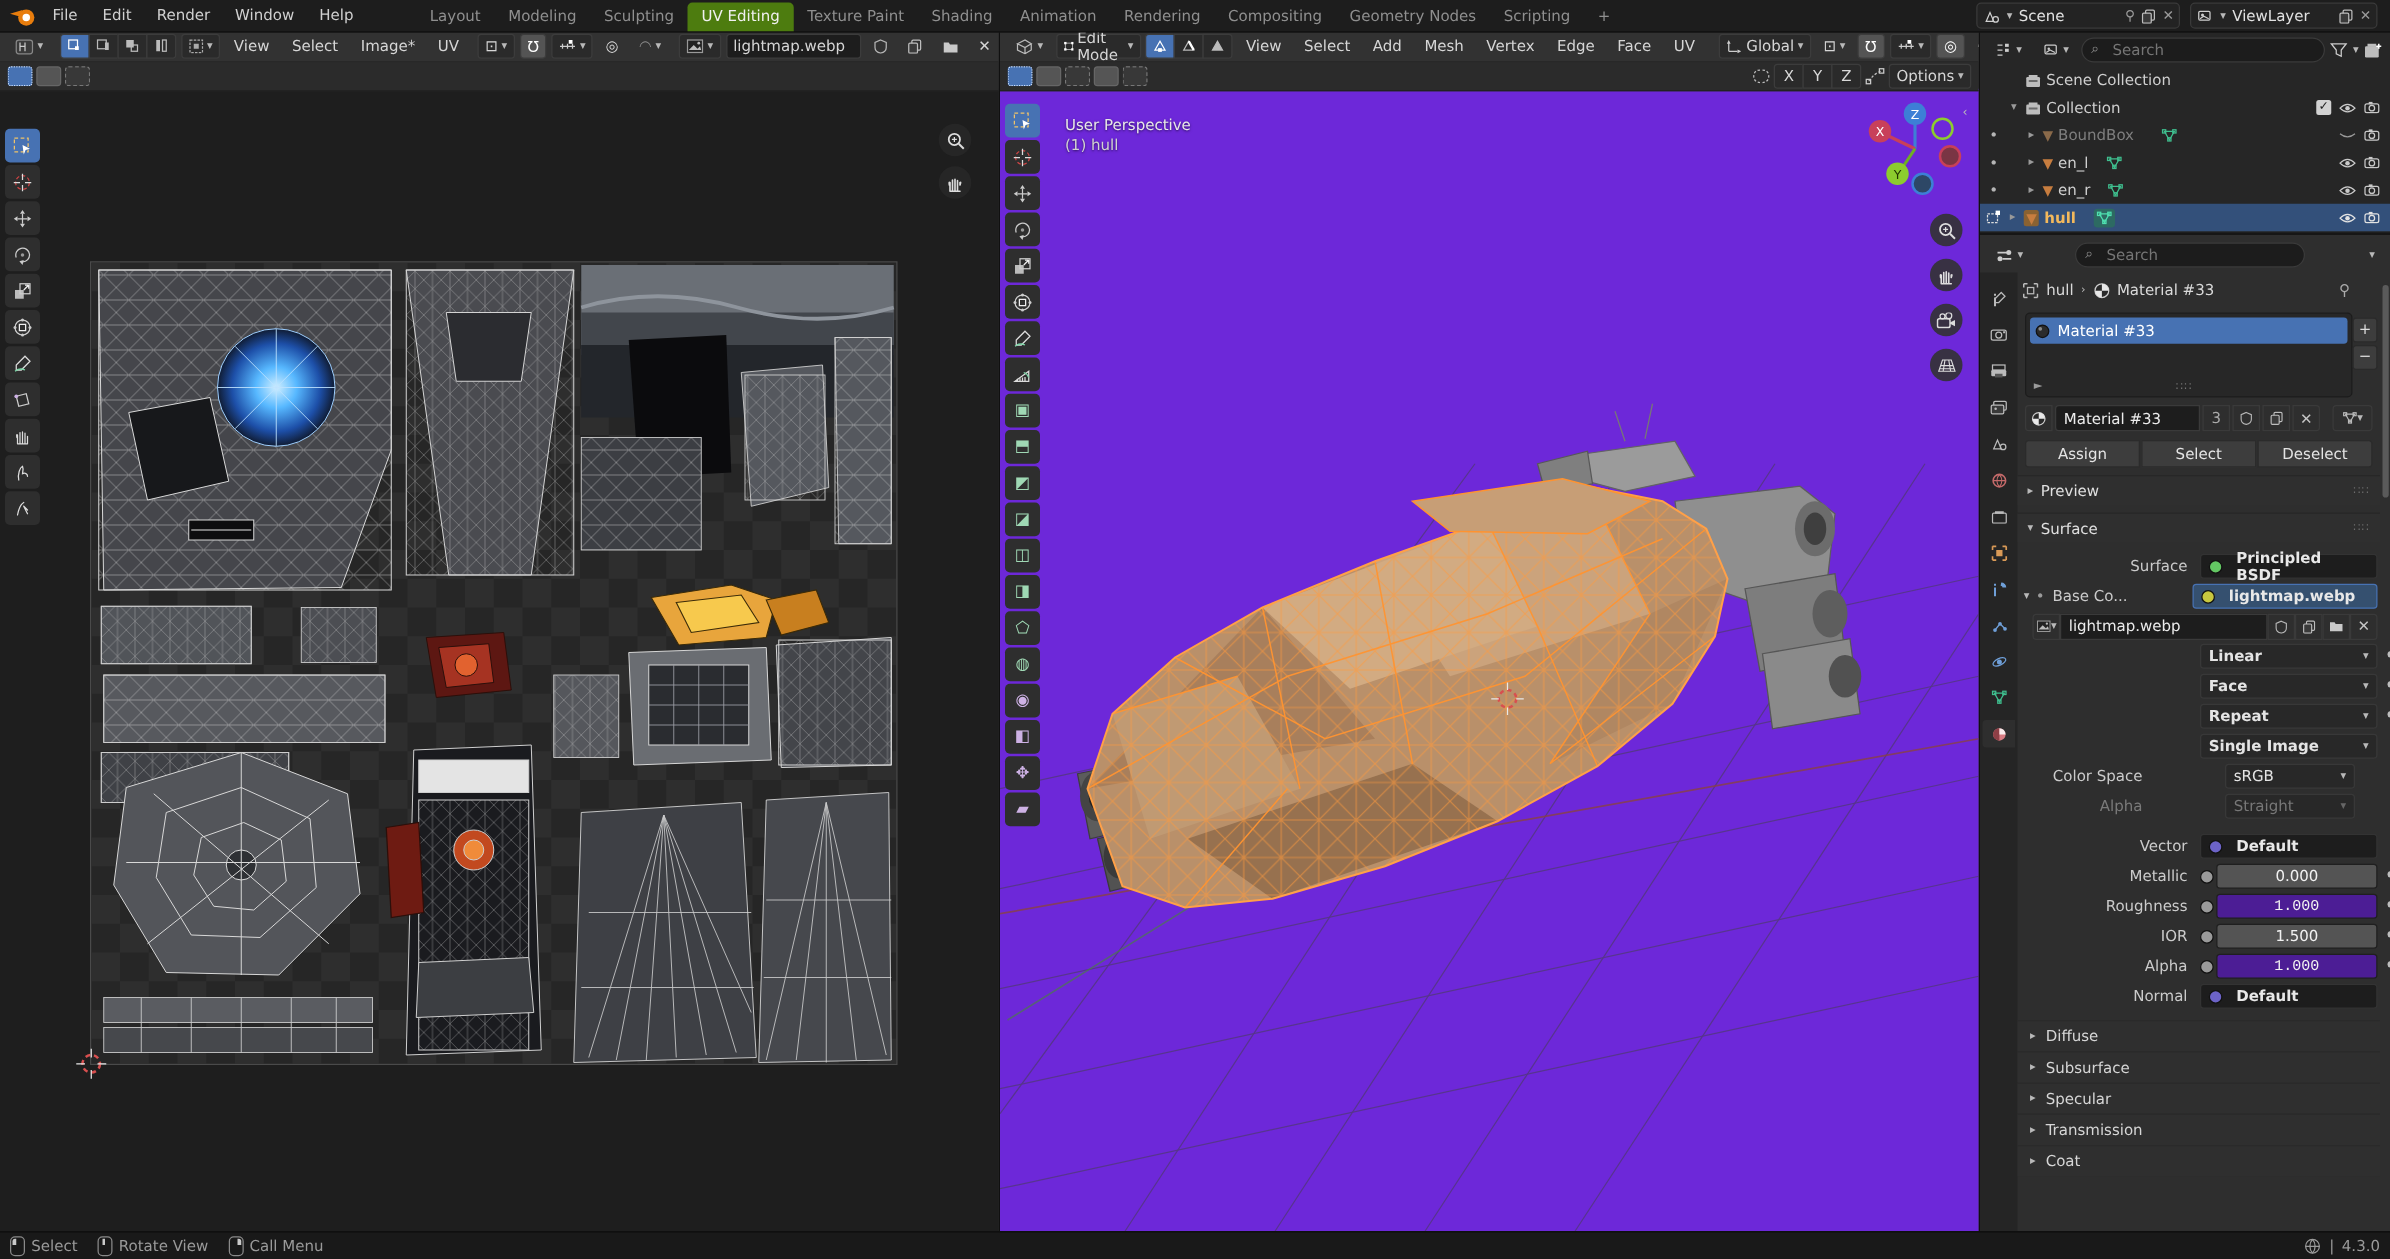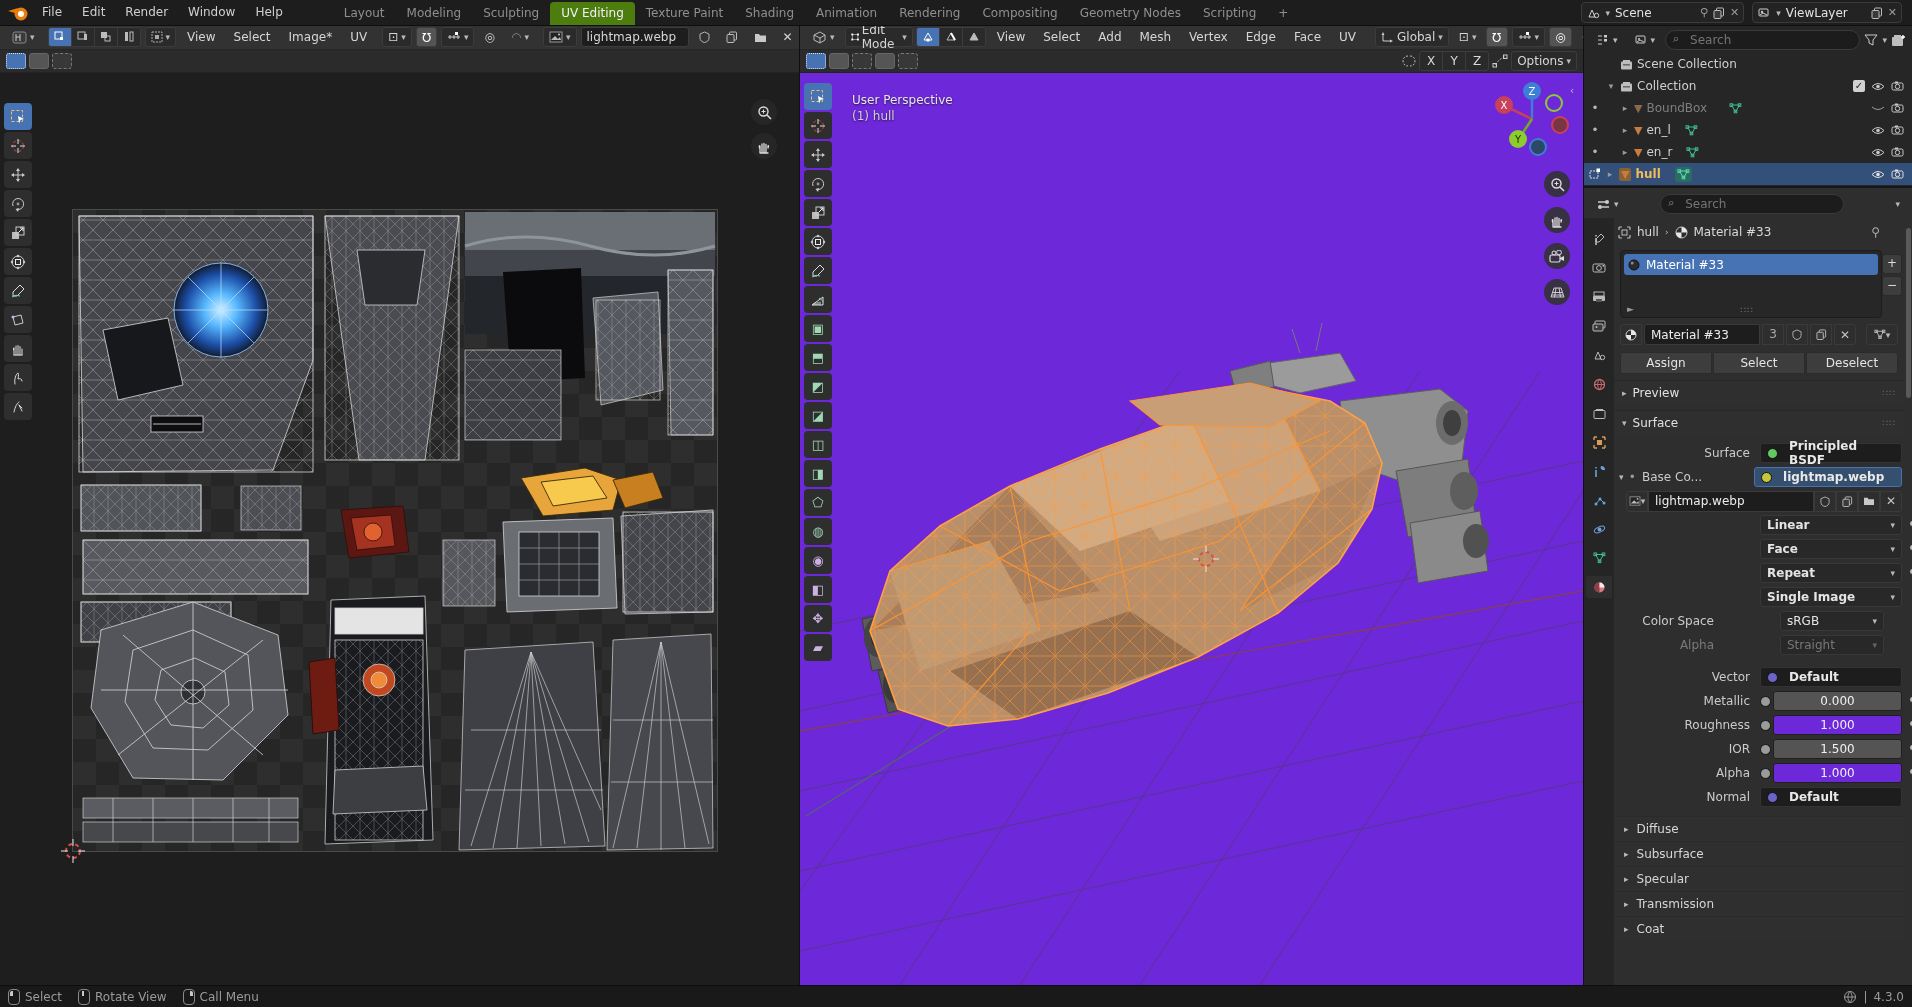--- a/index.html
+++ b/index.html
@@ -101,21 +101,21 @@
   .plabel.dis{color:#7a7a7a;}
   .pwidget{height:18px;border-radius:3px;display:flex;align-items:center;position:relative;}
   .wfull{width:146px;font-weight:bold;}
   .wnarrow{width:90px;margin-left:56px;}
   .link{background:#1d1d1d;border:1px solid #333;padding:0 6px;gap:6px;color:#e8e8e8;}
   .link.hl{background:#35506f;border-color:#4772b3;}
   .dd2{background:#282828;border:1px solid #383838;padding:0 6px;color:#e4e4e4;justify-content:space-between;}
   .dd2.dis{color:#777;}
   .slider{border:1px solid #1f1f1f;justify-content:center;color:#f1f1f1;overflow:hidden;}
   .slider.grey{background:#545454;}
-  .slider.blue{background:#6d28d9;}
+  .slider.blue{background:#4c1d95;font-family:Liberation Mono, monospace;}
   .sock{width:9px;height:9px;border-radius:50%;border:1px solid #111;margin-right:5px;flex:none;}
   .sock.grey{background:#9a9a9a;} .sock.purple{background:#6c63c7;} .sock.green{background:#63c763;} .sock.yellow{background:#c7c73f;}
   .rdot{position:absolute;right:-14px;top:7px;width:5px;height:5px;border-radius:50%;background:#bdbdbd;}
   .subpanel{height:24px;display:flex;align-items:center;gap:8px;padding:0 10px;color:#d6d6d6;border-top:1px solid #2a2a2a;background:#2f2f2f;}
   #pscroll{position:absolute;right:1px;top:40px;width:5px;height:170px;background:#5a5a5a;border-radius:3px;}
   
   #statusbar{position:absolute;left:0;top:985px;width:1912px;height:22px;background:#191919;display:flex;align-items:center;padding:0 8px;gap:16px;border-top:1px solid #0d0d0d;box-sizing:border-box;}
   .hint{display:flex;align-items:center;gap:5px;color:#9a9a9a;}
   .mouse{width:10px;height:14px;border:1px solid #8a8a8a;border-radius:4px;position:relative;}
   .mouse i{position:absolute;background:#c9c9c9;}

